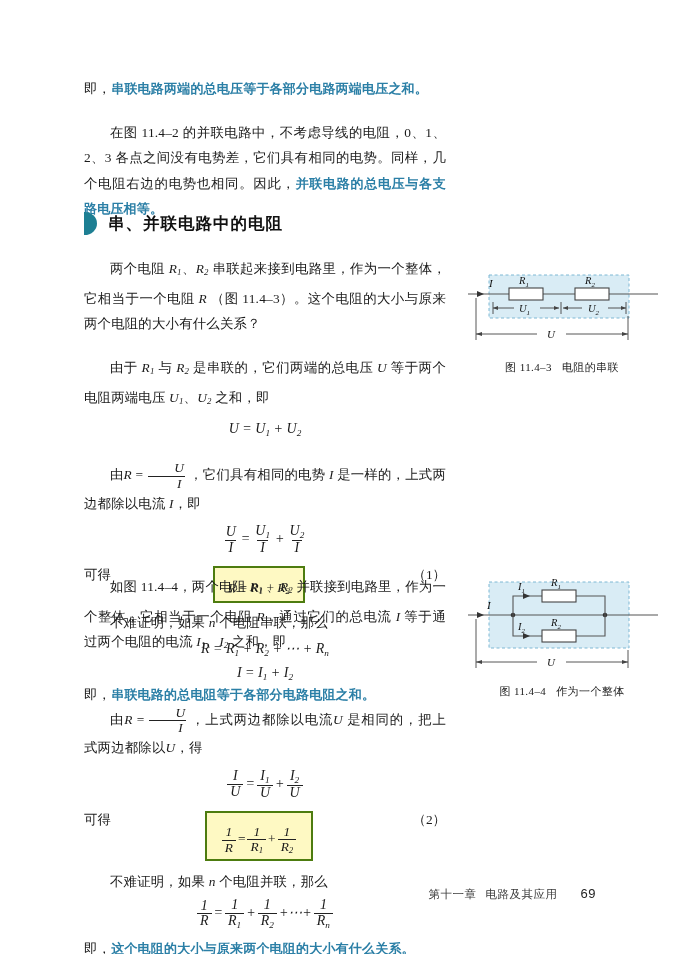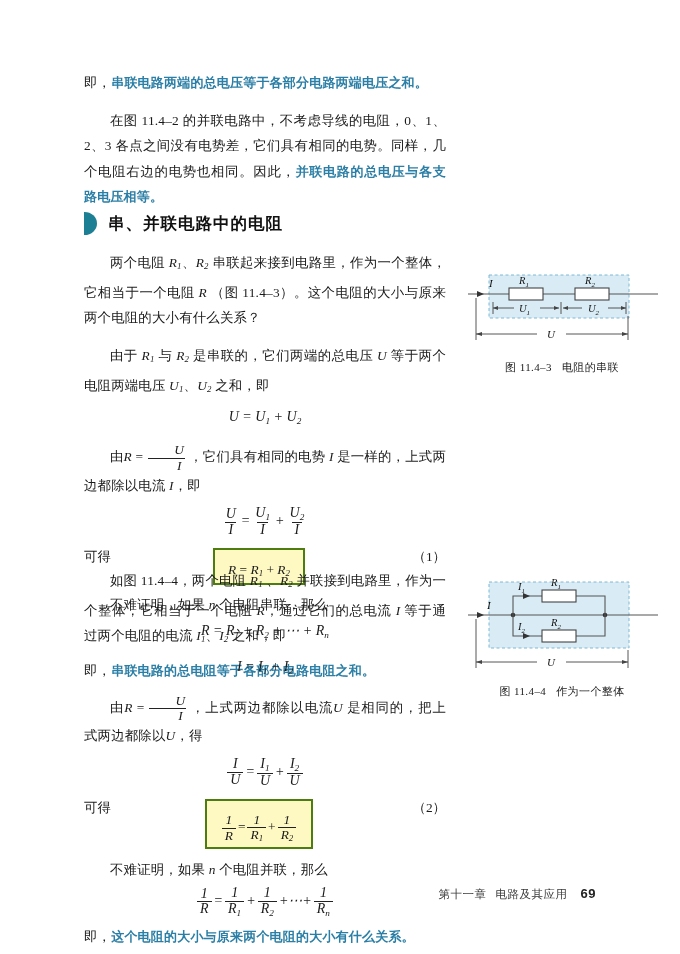--- a/index.html
+++ b/index.html
@@ -26,21 +26,21 @@
     position: absolute;
     left: 84px;
     top: 58px;
     width: 362px;
   }
   .para {
     font-size: 13.4px;
     line-height: 25.5px;
     text-align: justify;
     text-justify: inter-ideograph;
-    margin: 12px 0 0 0;
+    margin: 18px 0 0 0;
     letter-spacing: 0.2px;
   }
   .indent { text-indent: 26px; }
   .blue {
     color: #2b7fa6;
     font-family: "Liberation Sans", "DejaVu Sans", sans-serif;
     font-weight: bold;
     font-size: 13px;
   }
   .mi { font-style: italic; font-family: "Liberation Serif", serif; }
@@ -129,22 +129,22 @@
     padding-right: 84px;
     box-sizing: border-box;
     font-size: 11.5px;
     color: #3a3a3a;
     letter-spacing: 0.5px;
   }
   .footer .fgap { display: inline-block; width: 9px; }
   .footer .pageno {
     font-family: "Liberation Sans", sans-serif;
     font-size: 13px;
-    font-weight: bold;
-    margin-left: 13px;
+    font-weight: normal;
+    margin-left: 23px;
     color: #222;
   }
   svg text { font-family: "Liberation Serif", serif; font-style: italic; }
 </style>
 </head>
 <body>
 
 <div class="page">
 
   <div class="col-text" style="top:58px;">

